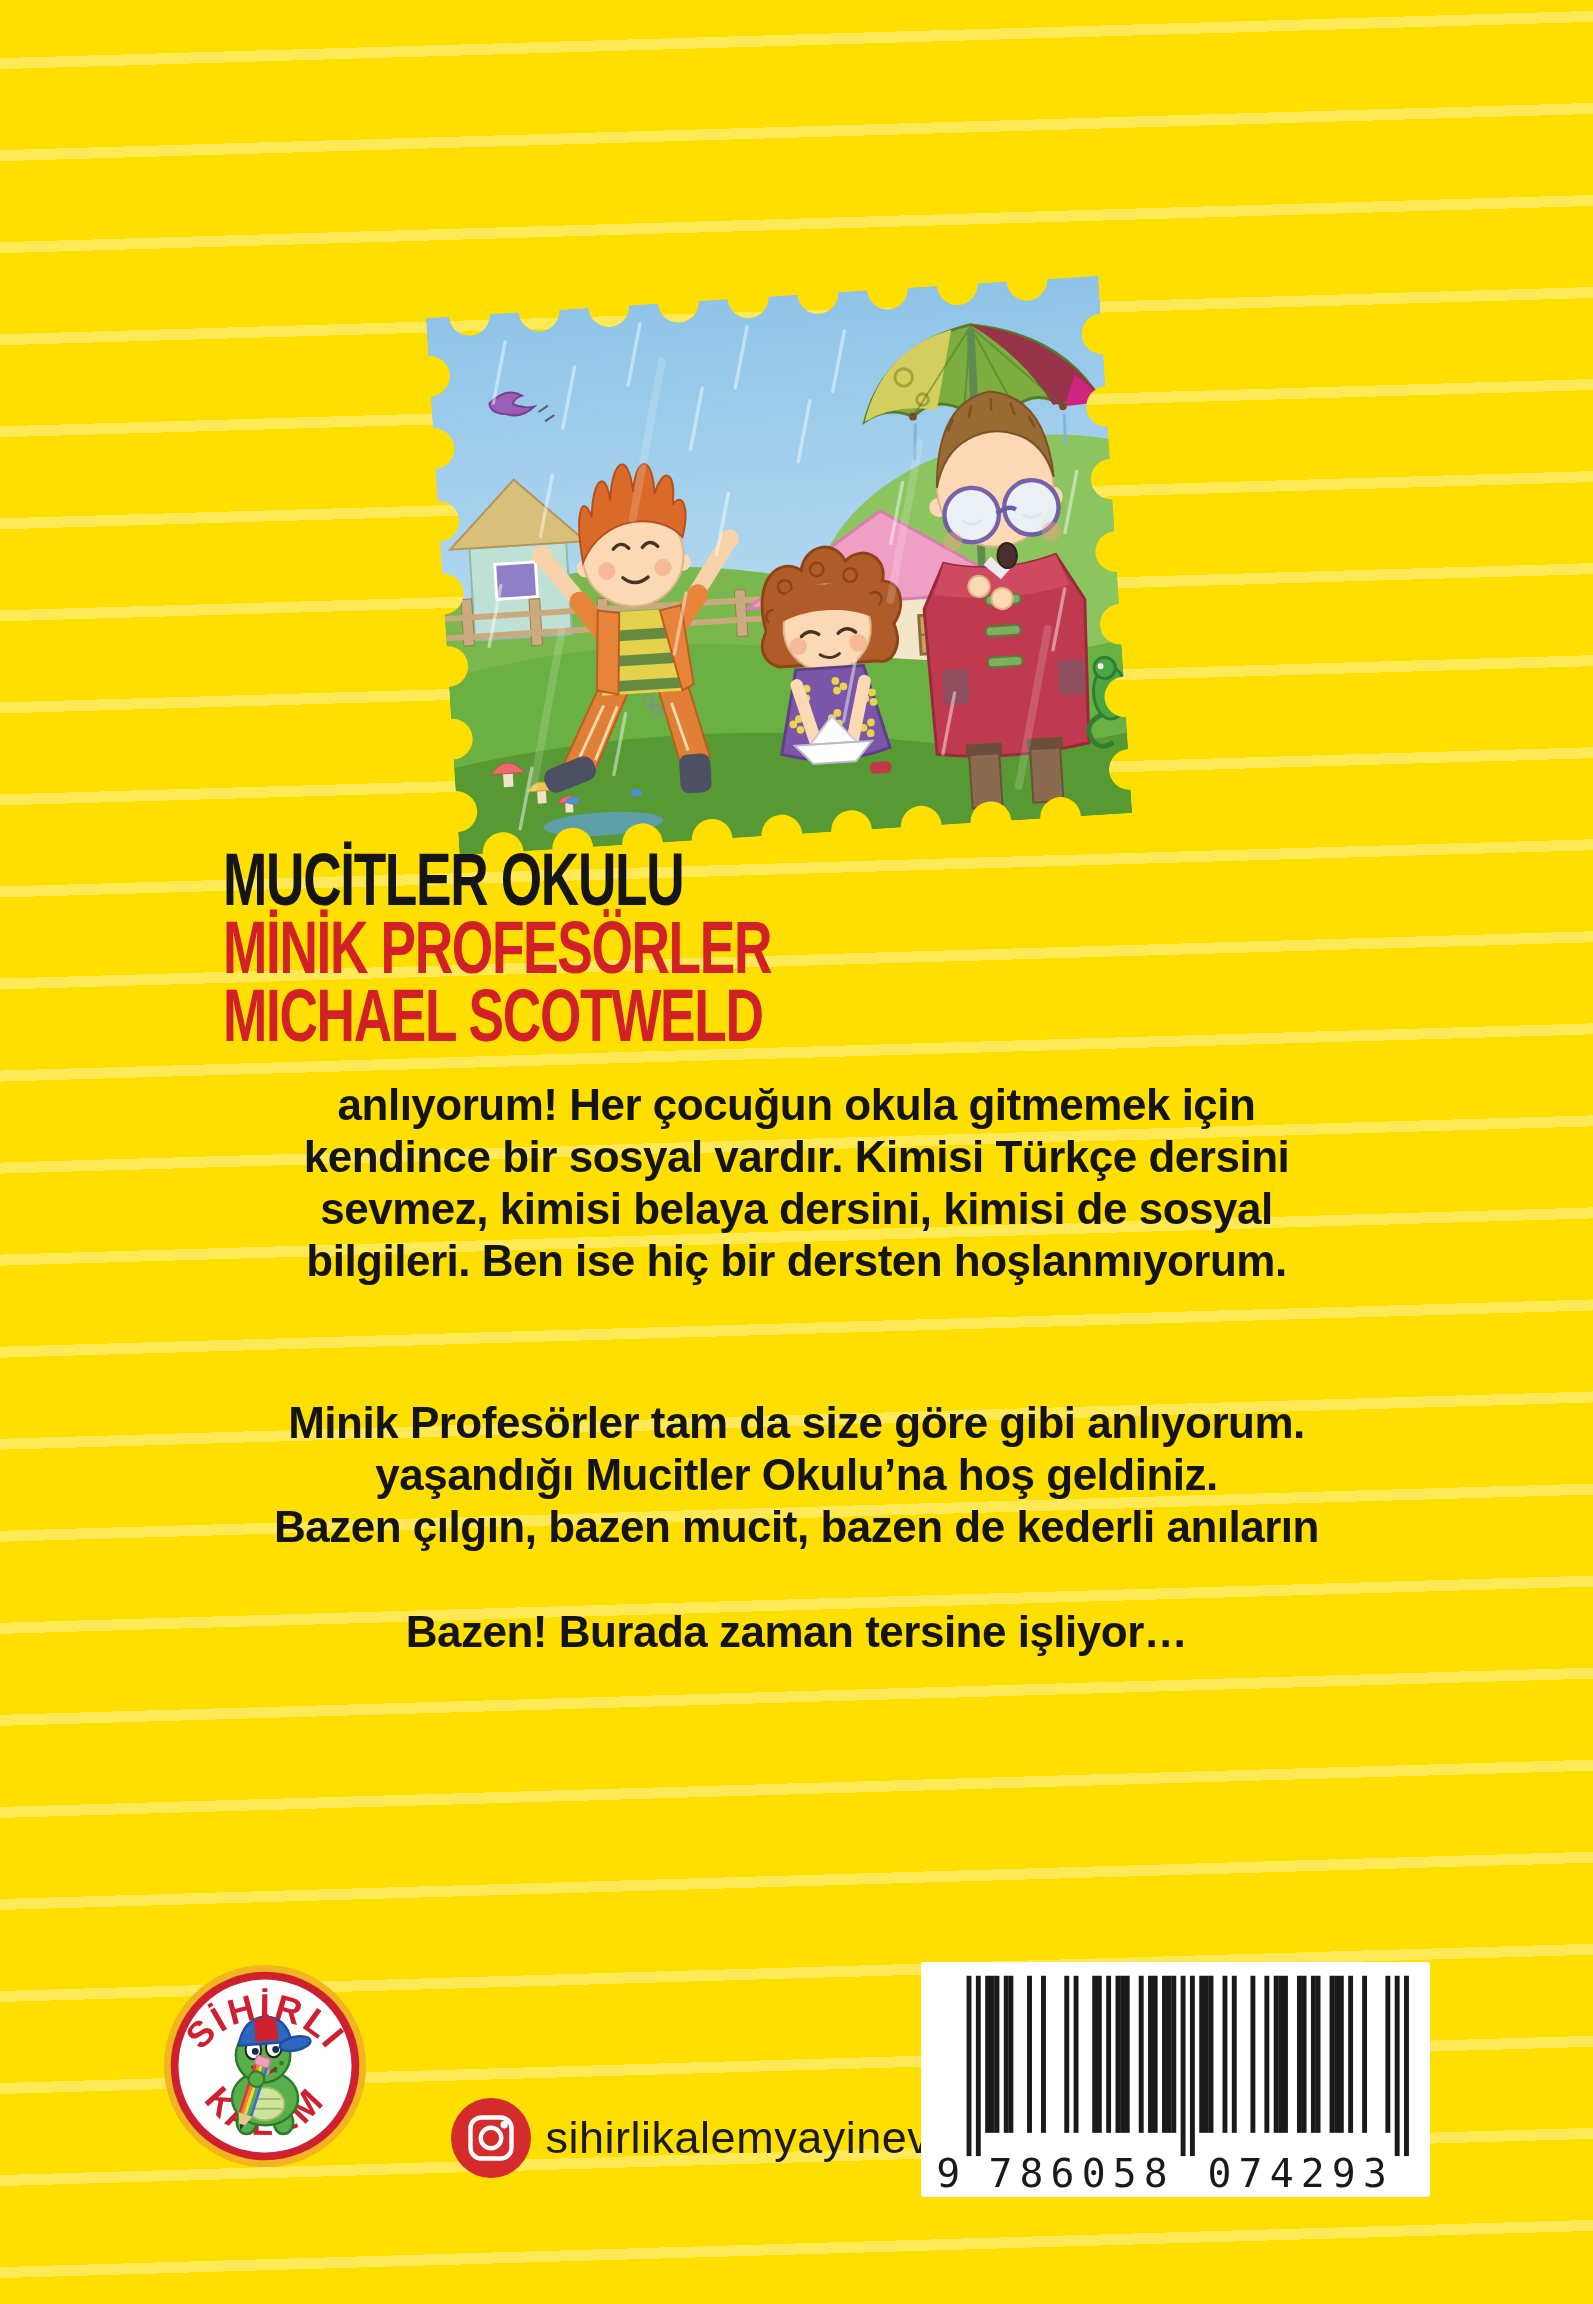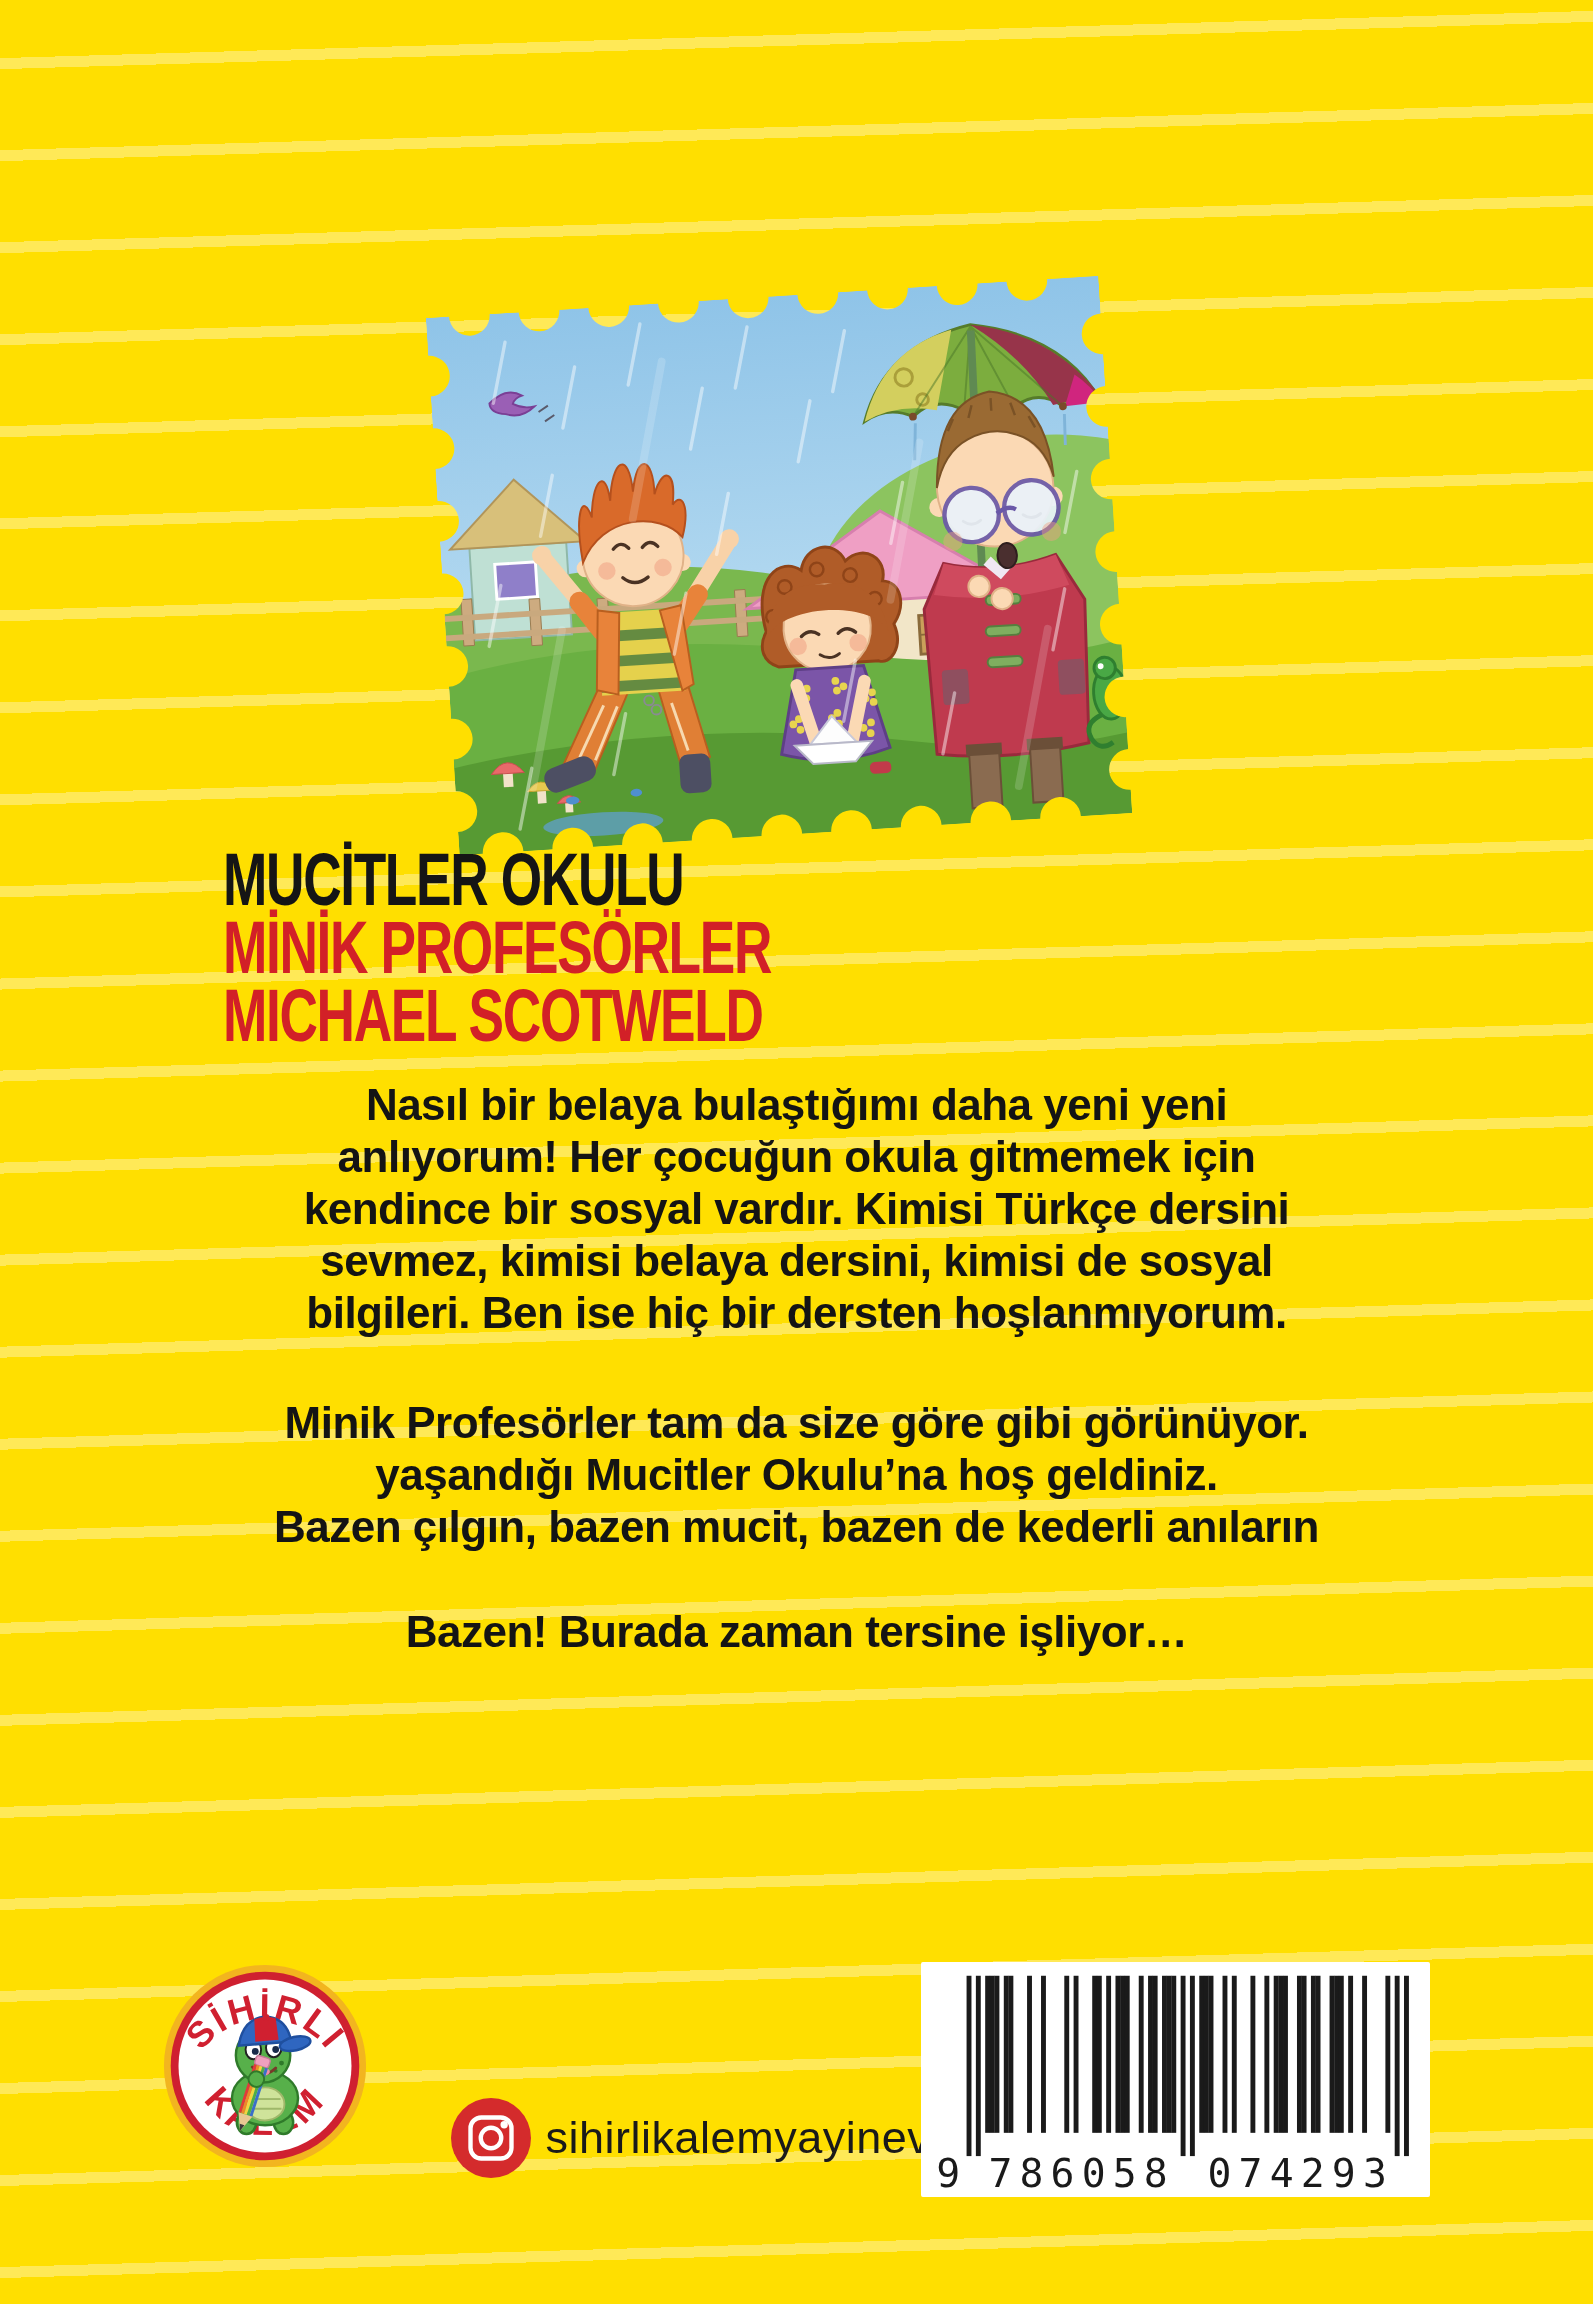--- a/index.html
+++ b/index.html
@@ -302,28 +302,27 @@
     </svg>
   </div>
 
   <div class="title-block">
     <span class="display-line t-black">MUCİTLER OKULU</span>
     <span class="display-line t-red">MİNİK PROFESÖRLER</span>
     <span class="display-line t-red">MICHAEL SCOTWELD</span>
   </div>
 
   <div class="blurb blurb-1">
-    <div>Nasıl bir belaya bulaştığımı daha yeni yeni</div>
     <div>anlıyorum! Her çocuğun okula gitmemek için</div>
     <div>kendince bir sosyal vardır. Kimisi Türkçe dersini</div>
     <div>sevmez, kimisi belaya dersini, kimisi de sosyal</div>
     <div>bilgileri. Ben ise hiç bir dersten hoşlanmıyorum.</div>
   </div>
   <div class="blurb blurb-2">
-    <div>Minik Profesörler tam da size göre gibi görünüyor.</div>
+    <div>Minik Profesörler tam da size göre gibi anlıyorum.</div>
     <div>yaşandığı Mucitler Okulu’na hoş geldiniz.</div>
     <div>Bazen çılgın, bazen mucit, bazen de kederli anıların</div>
   </div>
   <div class="blurb blurb-3">
     <div>Bazen! Burada zaman tersine işliyor…</div>
   </div>
 
   <div class="logo">
     <svg width="208" height="208" viewBox="0 0 214 214">
       <circle cx="107" cy="107" r="104" fill="#f2b51f"></circle>

